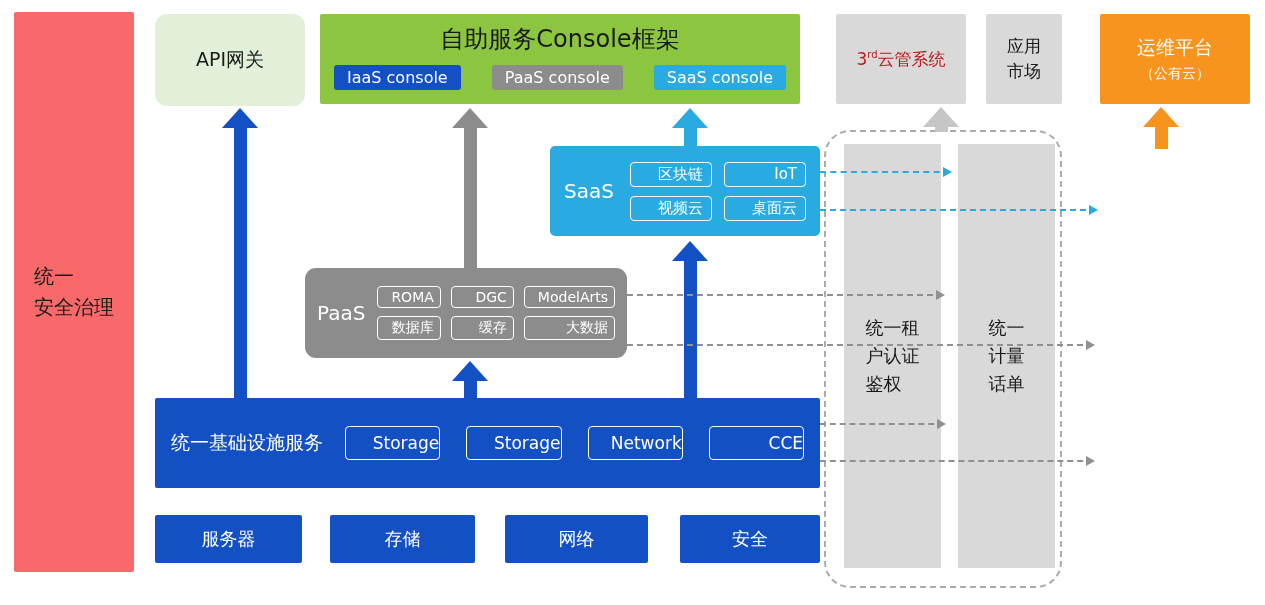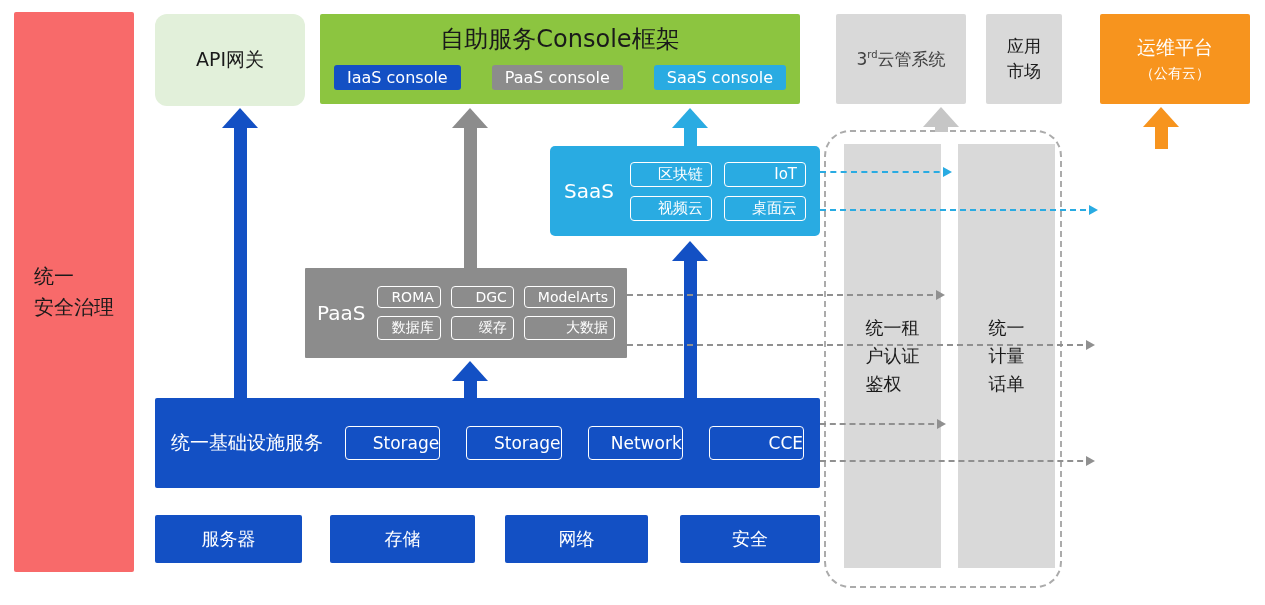--- a/index.html
+++ b/index.html
@@ -17,40 +17,40 @@
     color:#1a1a1a;font-size:19px;border-radius:12px;}
   .console-framework{left:320px;top:14px;width:480px;height:90px;background:var(--green,#8CC540);
     flex-direction:column;justify-content:flex-start;padding:9px 14px 10px;border-radius:2px;}
   .cf-title{color:#1a1a1a;font-size:24px;}
   .cf-buttons{display:flex;justify-content:space-between;width:100%;margin-top:10px;}
   .cf-btn{color:#fff;font-size:16px;padding:3px 13px;border-radius:3px;min-width:100px;text-align:center;}
   .cf-btn.iaas{background:var(--blue,#1350C4);}
   .cf-btn.paas{background:var(--gray,#8C8C8C);}
   .cf-btn.saas{background:var(--cyan,#29ABE2);}
   .third-party{left:836px;top:14px;width:130px;height:90px;background:var(--light-gray,#D9D9D9);
-    color:#404040;font-size:17px;border-radius:2px;}
+    color:#b91c1c;font-size:17px;border-radius:2px;}
   .third-party sup{font-size:10px;}
   .app-market{left:986px;top:14px;width:76px;height:90px;background:var(--light-gray,#D9D9D9);
     color:#1a1a1a;font-size:17px;line-height:1.5;border-radius:2px;}
   .ops-platform{left:1100px;top:14px;width:150px;height:90px;background:var(--orange,#F7941E);
     color:#fff;flex-direction:column;border-radius:2px;}
   .ops-platform .t1{font-size:19px;}
   .ops-platform .t2{font-size:14px;margin-top:4px;}
 
   
   .layer-label{color:#fff;font-size:20px;flex:0 0 auto;}
   .pill{border:1.5px solid #fff;color:#fff;border-radius:4px;text-align:right;box-sizing:border-box;}
 
   .saas-box{left:550px;top:146px;width:270px;height:90px;background:var(--cyan,#29ABE2);
     justify-content:flex-start;padding:0 14px;gap:16px;border-radius:5px;}
   .saas-grid{display:grid;grid-template-columns:auto auto;gap:9px 12px;flex:1;}
   .saas-grid .pill{font-size:15px;padding:2px 8px;min-width:58px;}
 
   .paas-box{left:305px;top:268px;width:322px;height:90px;background:var(--gray,#8C8C8C);
-    justify-content:flex-start;padding:0 12px;gap:12px;border-radius:1px;}
+    justify-content:flex-start;padding:0 12px;gap:12px;border-radius:11px;}
   .paas-grid{display:grid;grid-template-columns:auto auto auto;gap:8px 10px;flex:1;}
   .paas-grid .pill{font-size:14px;padding:2px 6px;min-width:56px;}
 
   .iaas-box{left:155px;top:398px;width:665px;height:90px;background:var(--blue,#1350C4);
     justify-content:flex-start;padding:0 16px;gap:22px;border-radius:2px;}
   .iaas-box .layer-label{font-size:19px;}
   .iaas-pills{display:flex;gap:26px;flex:1;}
   .iaas-pills .pill{font-size:17px;padding:6px 0;flex:1;}
 
   

